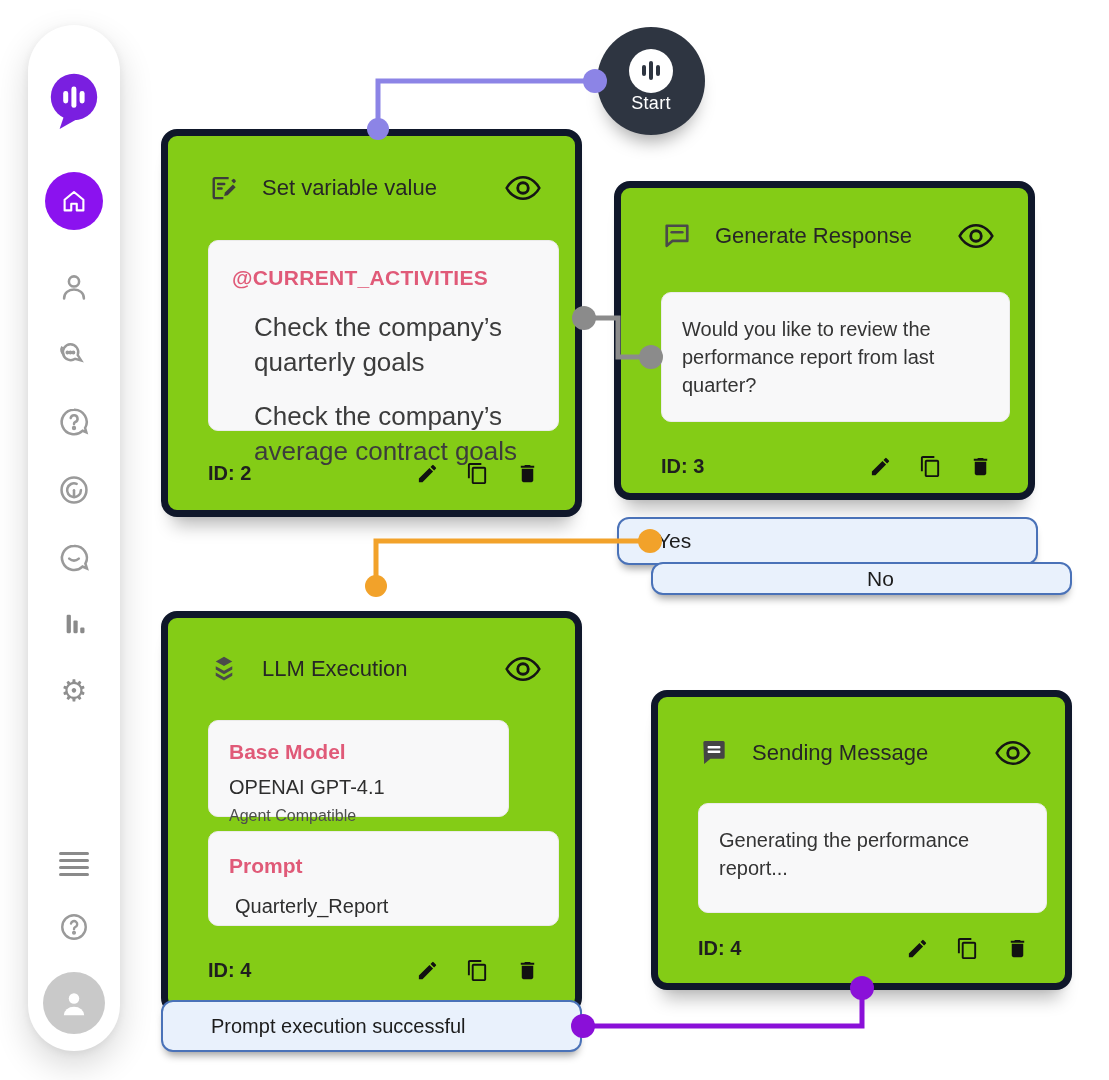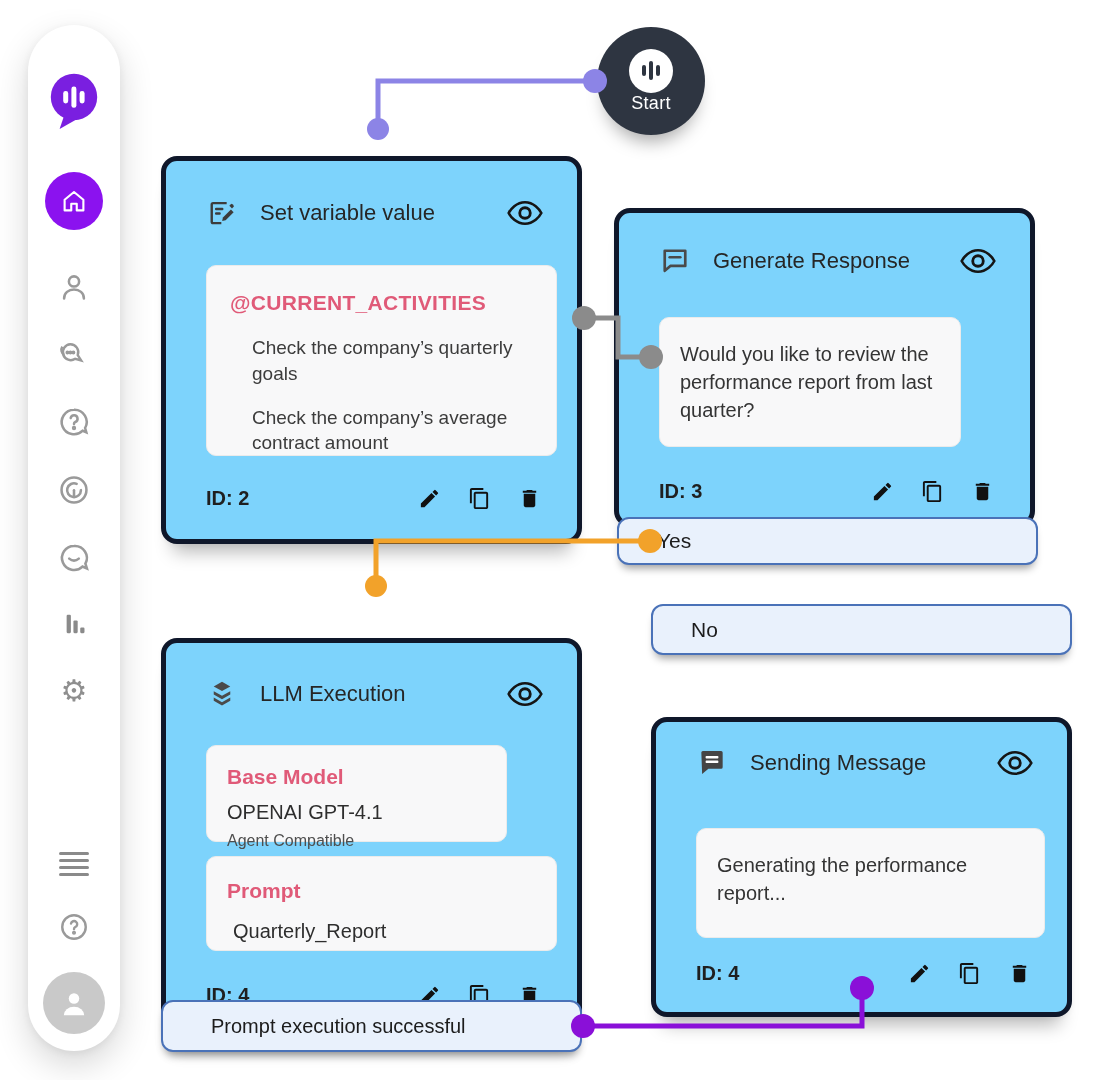--- a/index.html
+++ b/index.html
@@ -33,33 +33,32 @@
     display:flex; flex-direction:column; align-items:center; justify-content:center; 
     box-shadow:0 14px 18px -8px rgba(0,0,0,.35);
   }
   .start-icon-circle { width:44px; height:44px; background:#fff; border-radius:50%; display:flex; align-items:center; justify-content:center; gap:3px; }
   .sound-bars { display:flex; align-items:center; gap:3px; }
   .sound-bars i { display:block; width:4px; border-radius:2px; background:#2e3541; }
   .sound-bars i:nth-child(1){height:11px} .sound-bars i:nth-child(2){height:19px} .sound-bars i:nth-child(3){height:11px}
   .start-label { color:#fff; font-size:18px; letter-spacing:.3px; }
 
   .card {
-    position:absolute; background:#7dd3fc; border:5px solid #0f172a; border-radius:16px; z-index:2;
+    position:absolute; background:#84cc16; border:7px solid #0f172a; border-radius:16px; z-index:2;
     box-shadow:0 20px 18px -12px rgba(0,0,0,.28), 0 2px 5px rgba(0,0,0,.04);
-    margin-top:27px;
   }
   .card-header { position:absolute; left:40px; right:34px; display:flex; align-items:center; gap:22px; }
   .card-title { font-size:22px; color:#262626; white-space:nowrap; }
   .eye-btn { margin-left:auto; display:flex; }
   .content-box {
     position:absolute; background:#f8f8f9; border:1px solid #ebebeb; border-radius:10px;
     padding:22px 20px; font-size:19px; color:#3a3a3a; line-height:1.4;
   }
   .var-tag { color:#e05a78; font-weight:bold; font-size:21px; letter-spacing:.3px; }
-  .var-item { margin-top:18px; padding-left:22px; font-size:19px; color:#3c3c3c; line-height:1.35; }
+  .var-item { margin-top:18px; padding-left:22px; font-size:26px; color:#3c3c3c; line-height:1.35; }
   .msg-text { font-size:20px; line-height:1.4; color:#343434; }
   .pink-label { color:#e05a78; font-weight:bold; font-size:21px; }
   .model-value { font-size:20px; color:#2e2e2e; margin-top:7px; }
   .model-note { font-size:16px; color:#4e4e4e; margin-top:4px; }
   .prompt-value { font-size:20px; color:#2e2e2e; margin-top:12px; padding-left:6px; }
   .card-footer { position:absolute; left:40px; right:36px; display:flex; align-items:center;gap:32px; }
   .id-label { font-size:20px; font-weight:600; color:#1f1f1f; }
   .footer-icons { margin-left:auto; display:flex; align-items:center; gap:27px; }
   .footer-icons svg { display:block; cursor:pointer; }
 
@@ -189,21 +188,21 @@
     <span class="eye-btn">
       <svg width="36" height="26" viewBox="0 0 28 20" fill="none" stroke="#151515" stroke-width="2">
         <path d="M14 1.6 C7.2 1.6 2.8 7 1.3 10 c1.5 3 5.9 8.4 12.7 8.4 S25.2 13 26.7 10 C25.2 7 20.8 1.6 14 1.6 z"></path>
         <circle cx="14" cy="10" r="4.1" stroke-width="2.2"></circle>
       </svg>
     </span>
   </div>
   <div class="content-box" style="left:40px; top:104px; width:351px; height:191px;padding-left:23px;">
     <div class="var-tag">@CURRENT_ACTIVITIES</div>
     <div class="var-item">Check the company’s quarterly goals</div>
-    <div class="var-item">Check the company’s average contract amount</div>
+    <div class="var-item">Check the company’s average contract goals</div>
   </div>
   <div class="card-footer" style="top:326px">
     <span class="id-label">ID: 2</span>
     <span class="footer-icons">
       <svg width="23" height="23" viewBox="0 0 24 24" fill="#111">
           <path d="M3 17.25V21h3.75L17.81 9.94l-3.75-3.75L3 17.25zM20.71 7.04a.996.996 0 0 0 0-1.41l-2.34-2.34a.996.996 0 0 0-1.41 0l-1.83 1.83 3.75 3.75 1.83-1.83z"></path>
         </svg>
       <svg width="23" height="23" viewBox="0 0 24 24" fill="#111">
           <path d="M16 1H4c-1.1 0-2 .9-2 2v14h2V3h12V1zm3 4H8c-1.1 0-2 .9-2 2v14c0 1.1.9 2 2 2h11c1.1 0 2-.9 2-2V7c0-1.1-.9-2-2-2zm0 16H8V7h11v14z"></path>
         </svg>
@@ -221,21 +220,21 @@
       <path d="M8 9.2 h8" stroke="#4a4a4a" stroke-width="2" stroke-linecap="round"></path>
     </svg>
     <span class="card-title">Generate Response</span>
     <span class="eye-btn">
       <svg width="36" height="26" viewBox="0 0 28 20" fill="none" stroke="#151515" stroke-width="2">
         <path d="M14 1.6 C7.2 1.6 2.8 7 1.3 10 c1.5 3 5.9 8.4 12.7 8.4 S25.2 13 26.7 10 C25.2 7 20.8 1.6 14 1.6 z"></path>
         <circle cx="14" cy="10" r="4.1" stroke-width="2.2"></circle>
       </svg>
     </span>
   </div>
-  <div class="content-box" style="left:40px; top:104px; width:302px; height:130px;">
+  <div class="content-box" style="left:40px; top:104px; width:349px; height:130px;">
     <div class="msg-text">Would you like to review the performance report from last quarter?</div>
   </div>
   <div class="card-footer" style="top:267px">
     <span class="id-label">ID: 3</span>
     <span class="footer-icons">
       <svg width="23" height="23" viewBox="0 0 24 24" fill="#111">
           <path d="M3 17.25V21h3.75L17.81 9.94l-3.75-3.75L3 17.25zM20.71 7.04a.996.996 0 0 0 0-1.41l-2.34-2.34a.996.996 0 0 0-1.41 0l-1.83 1.83 3.75 3.75 1.83-1.83z"></path>
         </svg>
       <svg width="23" height="23" viewBox="0 0 24 24" fill="#111">
           <path d="M16 1H4c-1.1 0-2 .9-2 2v14h2V3h12V1zm3 4H8c-1.1 0-2 .9-2 2v14c0 1.1.9 2 2 2h11c1.1 0 2-.9 2-2V7c0-1.1-.9-2-2-2zm0 16H8V7h11v14z"></path>
@@ -243,21 +242,21 @@
       <svg width="23" height="23" viewBox="0 0 24 24" fill="#111">
           <path d="M6 19c0 1.1.9 2 2 2h8c1.1 0 2-.9 2-2V7H6v12zM19 4h-3.5l-1-1h-5l-1 1H5v2h14V4z"></path>
         </svg>
     </span>
   </div>
 </div>
 
 <div class="option-pill" style="left:617px; top:517px; width:421px; height:48px;">
   <span>Yes</span>
 </div>
-<div class="option-pill" style="left:651px; top:604px; width:421px; height:51px;">
+<div class="option-pill" style="left:651px; top:562px; width:421px; height:33px;justify-content:center;">
   <span>No</span>
 </div>
 
 <div class="card" style="left:161px; top:611px; width:421px; height:403px;">
   <div class="card-header" style="top:35px">
     <svg width="32" height="32" viewBox="0 0 24 24" fill="#4a4a4a">
       <path d="M12 2.8 L18.2 6.3 12 9.8 5.8 6.3 Z"></path>
       <path d="M5.8 9.9 l6.2 3.5 6.2-3.5 v2.5 l-6.2 3.5 -6.2-3.5 z"></path>
       <path d="M5.8 14.6 l6.2 3.5 6.2-3.5 v2.5 l-6.2 3.5 -6.2-3.5 z"></path>
     </svg>
@@ -288,21 +287,21 @@
           <path d="M16 1H4c-1.1 0-2 .9-2 2v14h2V3h12V1zm3 4H8c-1.1 0-2 .9-2 2v14c0 1.1.9 2 2 2h11c1.1 0 2-.9 2-2V7c0-1.1-.9-2-2-2zm0 16H8V7h11v14z"></path>
         </svg>
       <svg width="23" height="23" viewBox="0 0 24 24" fill="#111">
           <path d="M6 19c0 1.1.9 2 2 2h8c1.1 0 2-.9 2-2V7H6v12zM19 4h-3.5l-1-1h-5l-1 1H5v2h14V4z"></path>
         </svg>
     </span>
   </div>
 </div>
 
 <div class="card" style="left:651px; top:690px; width:421px; height:300px;">
-  <div class="card-header" style="top:25px">
+  <div class="card-header" style="top:40px">
     <svg width="32" height="32" viewBox="0 0 24 24">
       <path d="M4 4.2 a1.2 1.2 0 0 1 1.2-1.2 h13.6 A1.2 1.2 0 0 1 20 4.2 v11 a1.2 1.2 0 0 1 -1.2 1.2 H9.3 L4.6 20.3 z" fill="#454545"></path>
       <rect x="7.2" y="6.8" width="9.6" height="1.8" rx="0.6" fill="#fff"></rect>
       <rect x="7.2" y="10.2" width="9.6" height="1.8" rx="0.6" fill="#fff"></rect>
     </svg>
     <span class="card-title">Sending Message</span>
     <span class="eye-btn">
       <svg width="36" height="26" viewBox="0 0 28 20" fill="none" stroke="#151515" stroke-width="2">
         <path d="M14 1.6 C7.2 1.6 2.8 7 1.3 10 c1.5 3 5.9 8.4 12.7 8.4 S25.2 13 26.7 10 C25.2 7 20.8 1.6 14 1.6 z"></path>
         <circle cx="14" cy="10" r="4.1" stroke-width="2.2"></circle>

